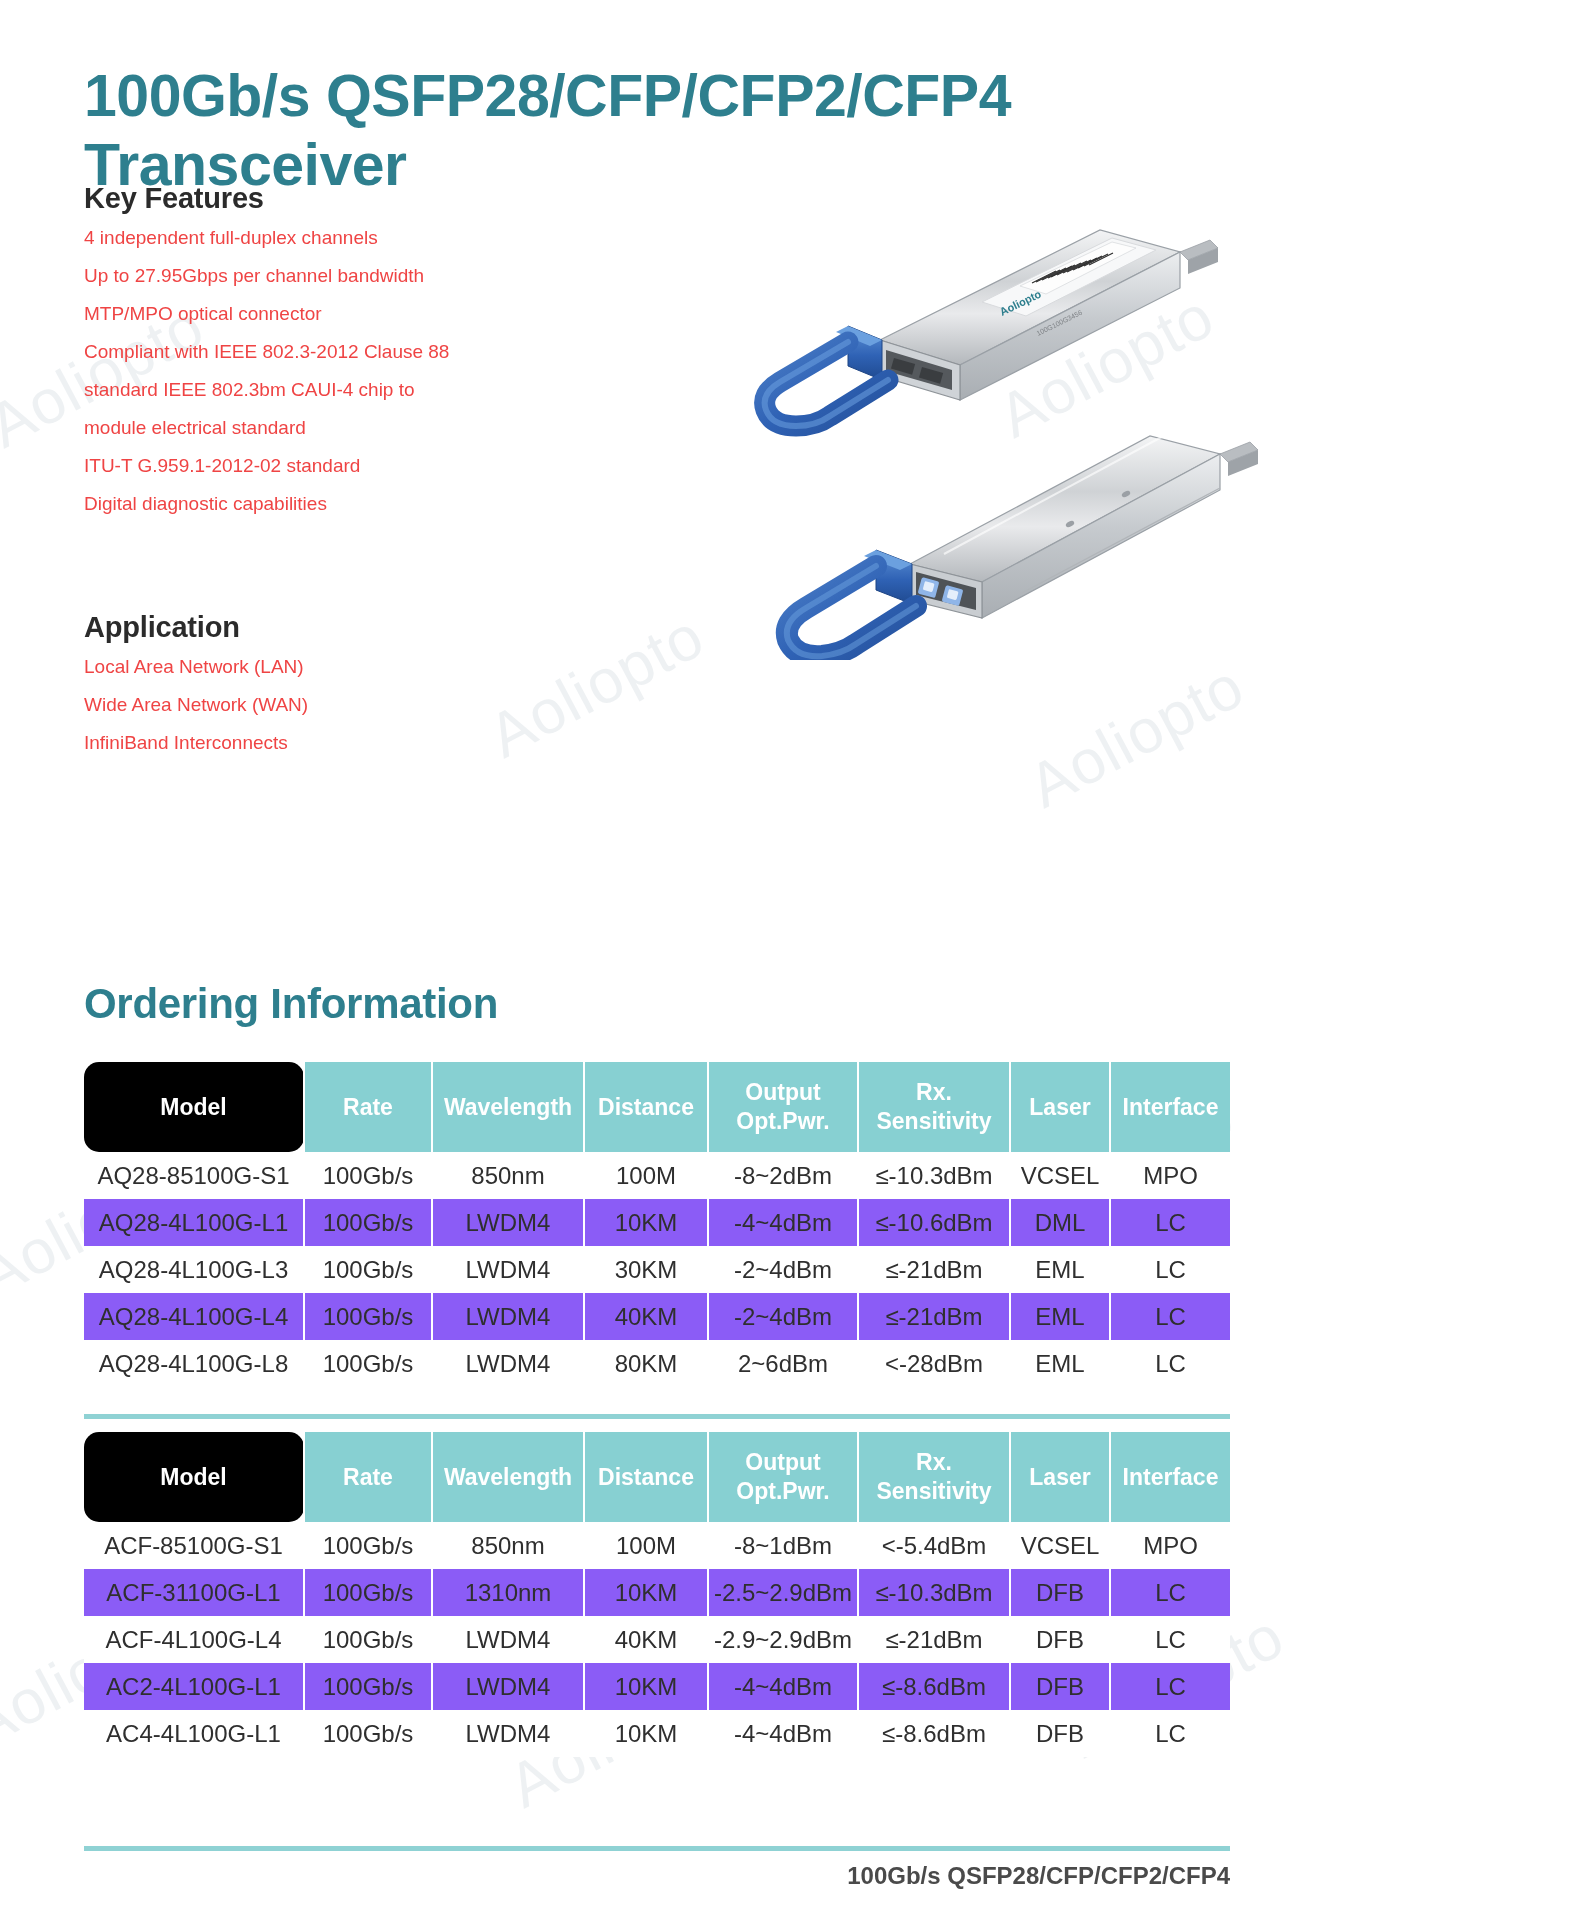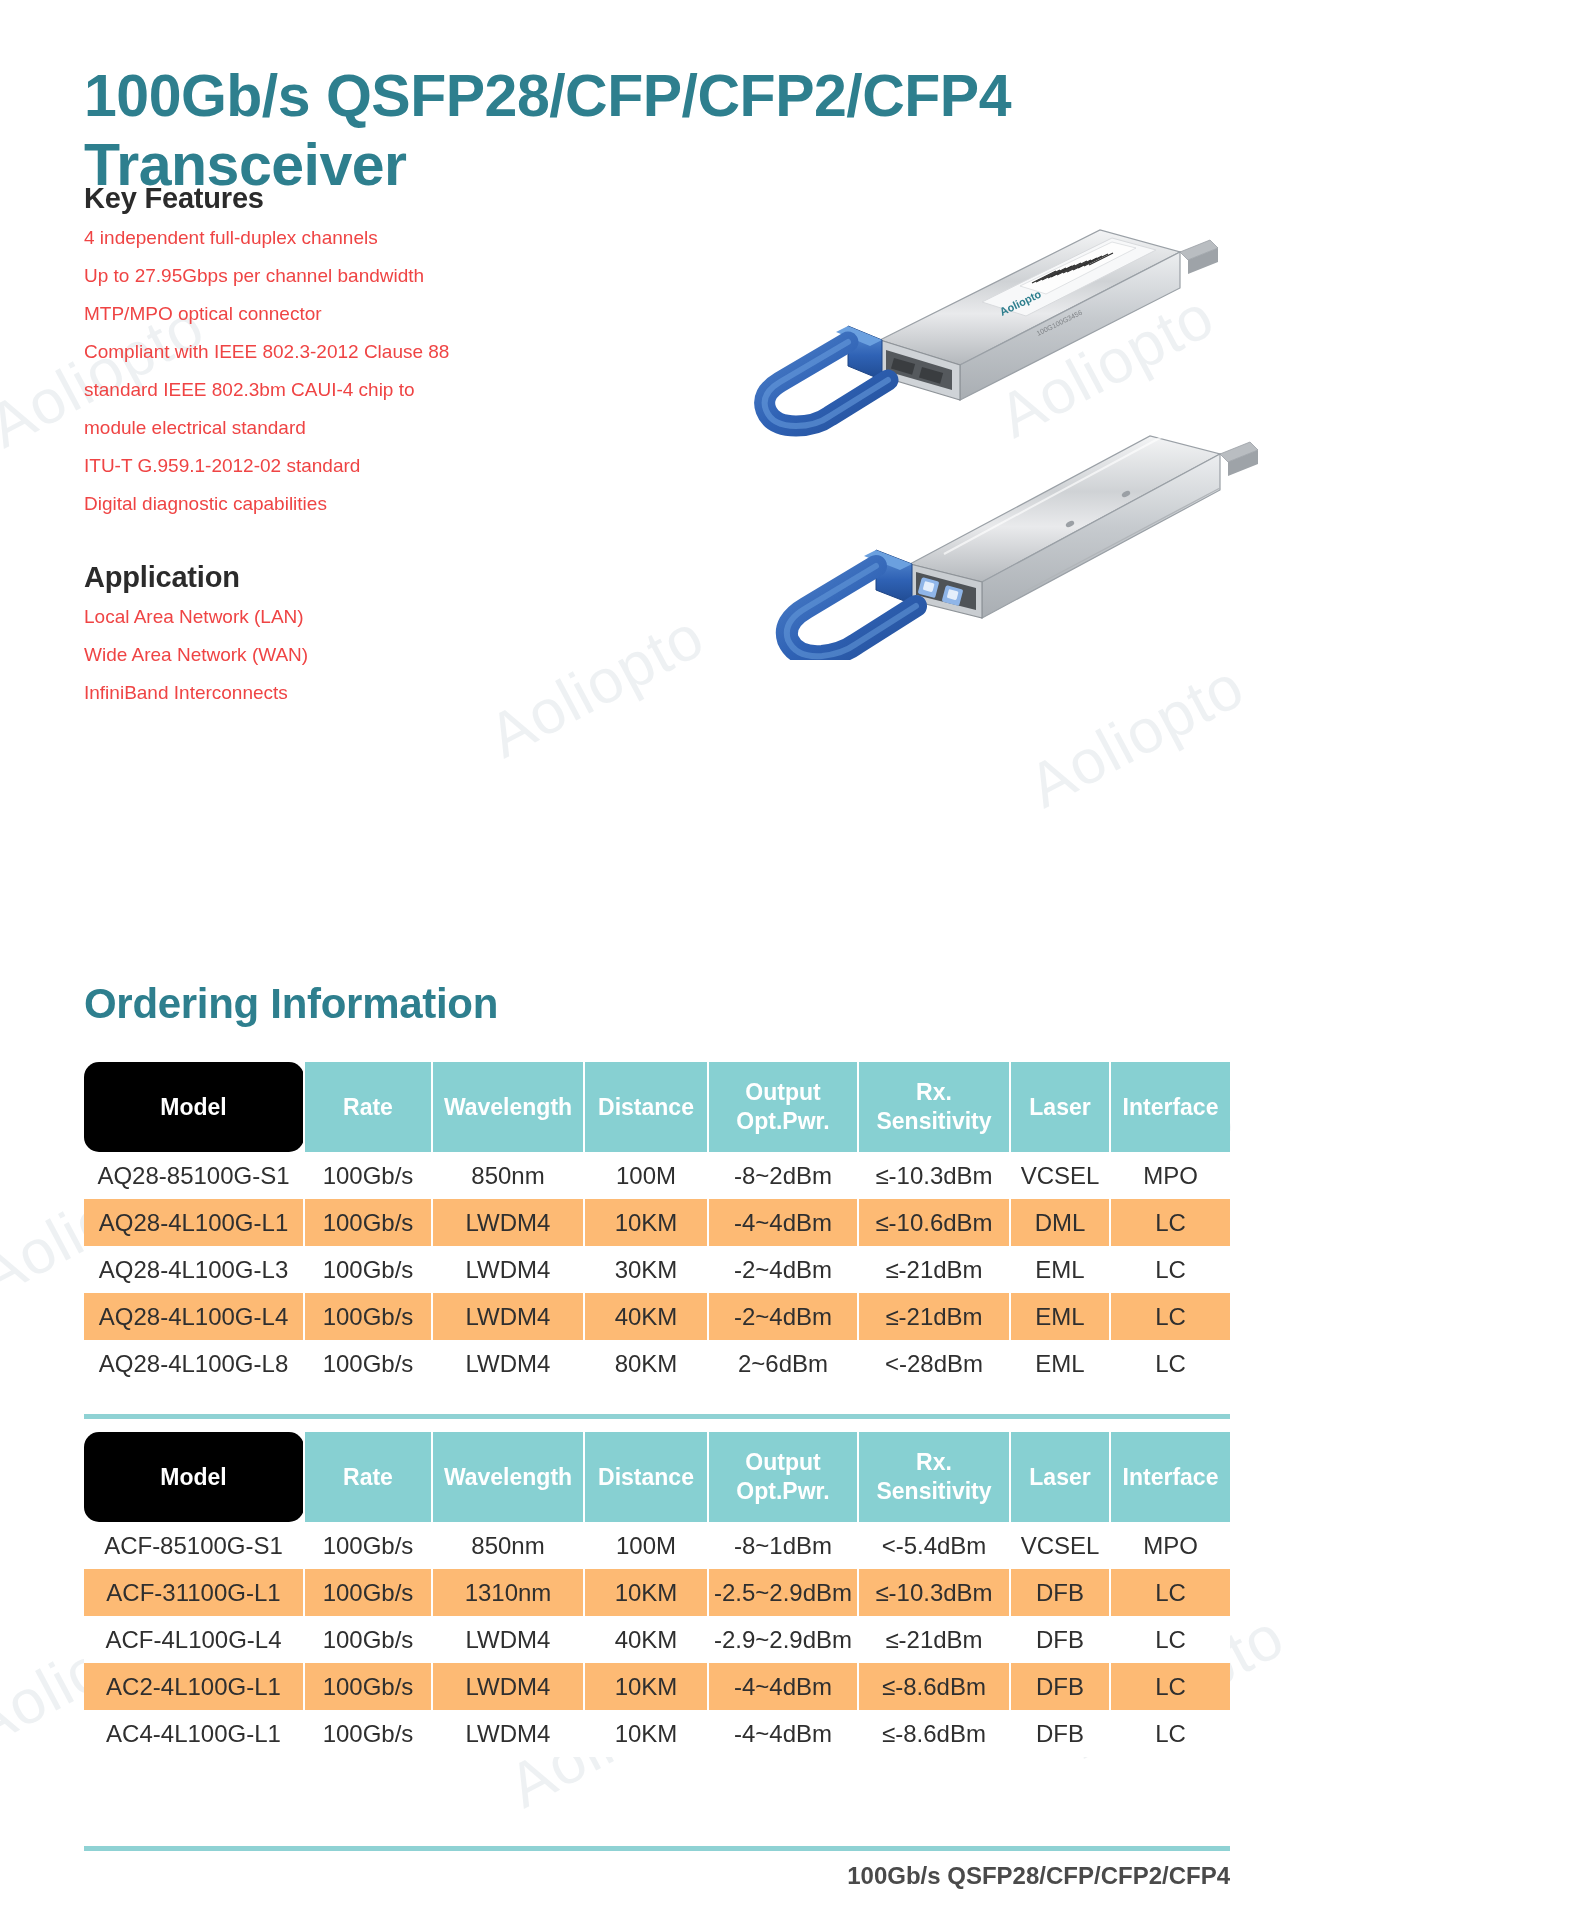--- a/index.html
+++ b/index.html
@@ -68,21 +68,21 @@
     margin: 0 0 4px 0;
     letter-spacing: -0.2px;
   }
   .feature-line, .app-line {
     font-size: 19px;
     line-height: 38px;
     color: #ef4444;
     white-space: nowrap;
     font-weight: 400;
   }
-  .app-block { margin-top: 38px; }
+  .app-block { margin-top: 88px; }
 
   
   .photos {
     position: absolute;
     left: 720px;
     top: 190px;
     width: 560px;
     height: 470px;
   }
 
@@ -130,21 +130,21 @@
     vertical-align: middle;
     height: 47px;
     color: #2f2f2f;
     font-size: 24px;
     border-right: 2px solid #ffffff;
     padding: 0 2px;
     white-space: nowrap;
   }
   table.spec td:last-child { border-right: none; }
   table.spec tr.odd td { background: #ffffff; }
-  table.spec tr.even td { background: #fdba74; }
+  table.spec tr.even td { background: #8b5cf6; }
 
   .tbl-rule {
     position: absolute;
     left: 84px;
     height: 5px;
     background: #8fd2d4;
     width: 1146px;
   }
   .rule-t1 { top: 1414px; }
   .rule-t2 { top: 1846px; }

